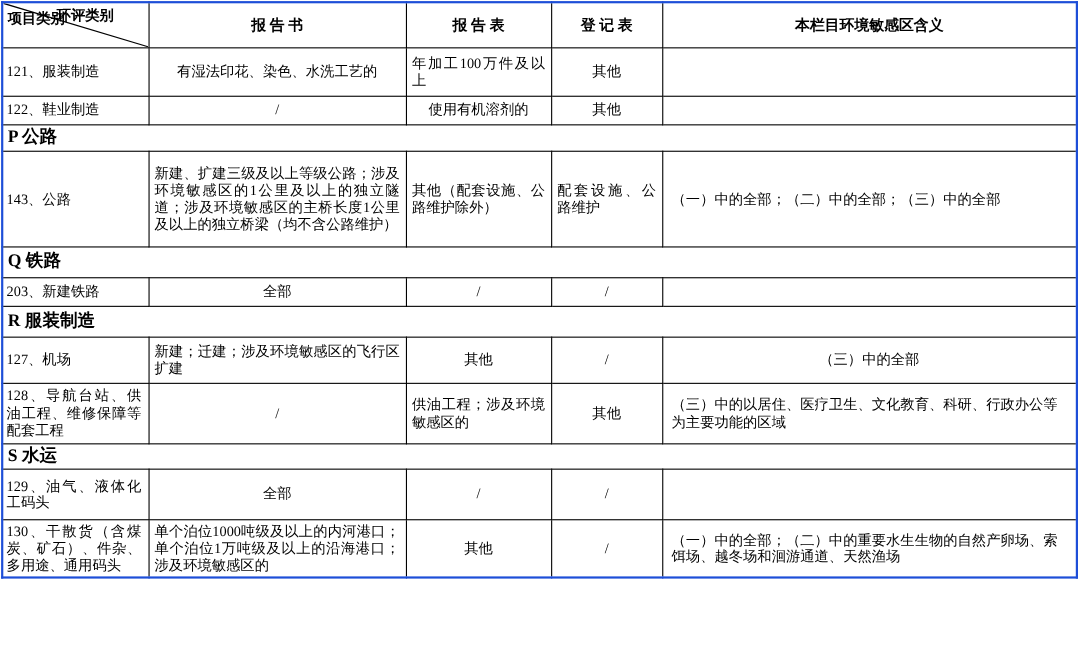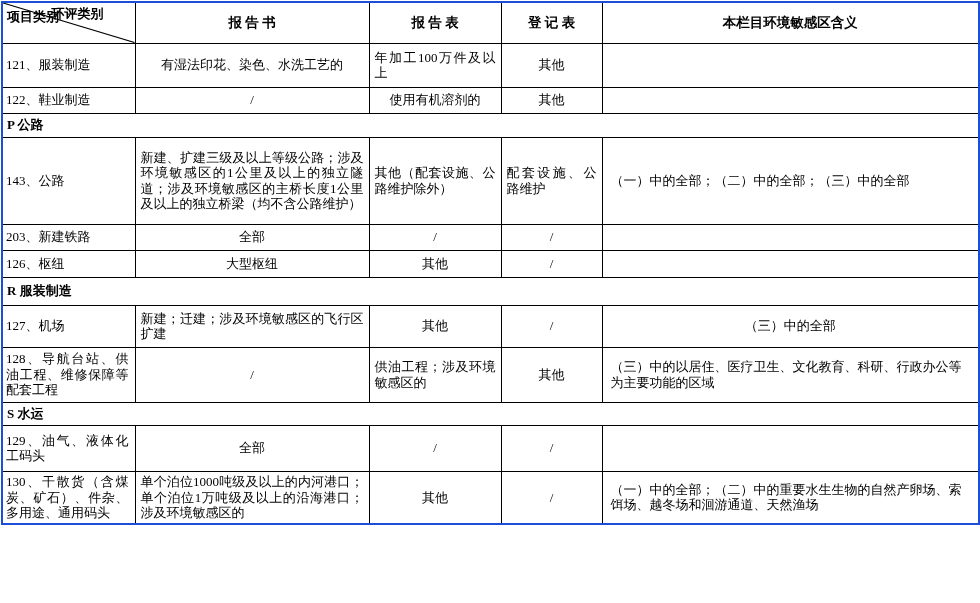--- a/index.html
+++ b/index.html
@@ -9,21 +9,21 @@
         margin:1px 0 0 1px;border:2px solid #1d4ed8;}
   td,th{border:1px solid #000;font-size:13px;line-height:15.5px;
         padding:1px 4px;vertical-align:middle;overflow:hidden;
         word-break:break-all;}
   th{font-weight:bold;text-align:center;font-size:13.5px;}
   td.c0{text-align:justify;padding-left:3px;padding-right:6px;}
   .ac{text-align:center;}
   .al{text-align:justify;padding-left:5px;padding-right:5px;}
   .al5{text-align:left;padding-left:8px;}
   td.section{font-weight:bold;text-align:left;padding-left:4px;
-             font-size:13px;}
+             font-size:16px;}
   th.diag{position:relative;padding:0;}
   th.diag svg{position:absolute;left:0;top:0;width:100%;height:100%;}
   .d-tr{position:absolute;top:3px;right:31px;font-size:13px;font-weight:bold;}
   .d-bl{position:absolute;bottom:18px;left:4px;font-size:13px;font-weight:bold;}
 </style>
 </head>
 <body>
 
 <table>
   <colgroup>
@@ -66,31 +66,27 @@
       <tr style="height: 24px;">
         <td colspan="5" class="section">P 公路</td>
       </tr>
       <tr style="height: 87px;">
         <td class="c0">143、公路</td>
         <td class="al">新建、扩建三级及以上等级公路；涉及环境敏感区的1公里及以上的独立隧道；涉及环境敏感区的主桥长度1公里及以上的独立桥梁（均不含公路维护）</td>
         <td class="al">其他（配套设施、公路维护除外）</td>
         <td class="al">配套设施、公路维护</td>
         <td class="al5">（一）中的全部；（二）中的全部；（三）中的全部</td>
       </tr>
+      <tr style="height: 28px;">
+        <td colspan="5" class="section">Q 铁路</td>
+      </tr>
       <tr style="height: 26px;">
         <td class="c0">203、新建铁路</td>
         <td class="ac">全部</td>
         <td class="ac">/</td>
-        <td class="ac">/</td>
-        <td class="al5"></td>
-      </tr>
-      <tr style="height: 27px;">
-        <td class="c0">126、枢纽</td>
-        <td class="ac">大型枢纽</td>
-        <td class="ac">其他</td>
         <td class="ac">/</td>
         <td class="al5"></td>
       </tr>
       <tr style="height: 28px;">
         <td colspan="5" class="section">R 服装制造</td>
       </tr>
       <tr style="height: 42px;">
         <td class="c0">127、机场</td>
         <td class="al">新建；迁建；涉及环境敏感区的飞行区扩建</td>
         <td class="ac">其他</td>

